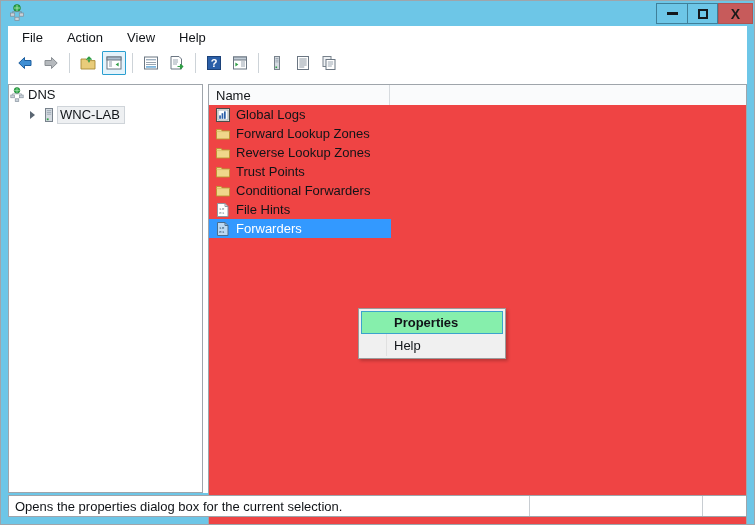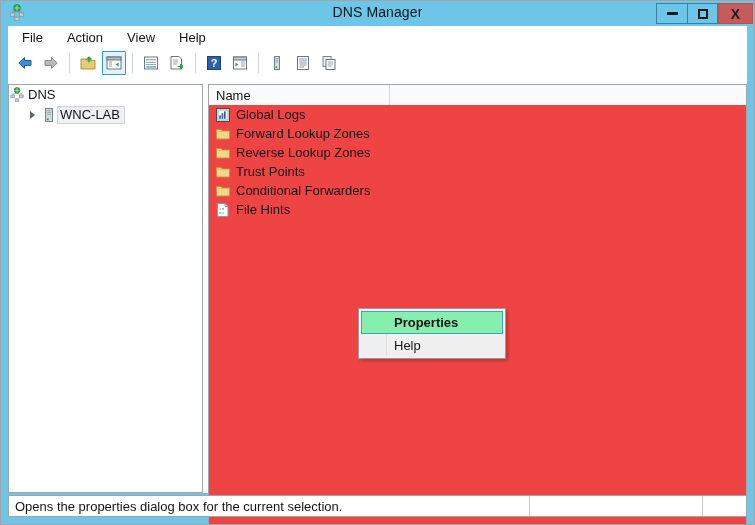--- a/index.html
+++ b/index.html
@@ -275,21 +275,20 @@
     <div id="title-icon">
       <svg viewBox="0 0 18 18" width="18" height="18">
         <circle cx="9" cy="4" r="3.4" fill="#2fae4a" stroke="#1b7a31" stroke-width=".8"></circle>
         <path d="M5.7 4h6.6M9 .8v6.4" stroke="#bfe8c6" stroke-width=".7" fill="none"></path>
         <rect x="2.5" y="9" width="4.2" height="3.2" fill="#c9d2da" stroke="#7e8a96" stroke-width=".7"></rect>
         <rect x="11.3" y="9" width="4.2" height="3.2" fill="#c9d2da" stroke="#7e8a96" stroke-width=".7"></rect>
         <rect x="6.9" y="13.2" width="4.2" height="3.3" fill="#c9d2da" stroke="#7e8a96" stroke-width=".7"></rect>
         <path d="M4.6 9V7.6h8.8V9M9 7.6v-.9" stroke="#7e8a96" stroke-width=".7" fill="none"></path>
       </svg>
     </div>
-    <div id="title-text">DNS Manager</div>
 
     <div class="wbtn" id="btn-min">
       <span class="glyph-min"></span>
     </div>
     <div class="wbtn" id="btn-max">
       <span class="glyph-max"></span>
     </div>
     <div class="wbtn" id="btn-close">
       <span>X</span>
     </div>
@@ -496,20 +495,31 @@
             <svg class="ico" viewBox="0 0 16 16">
               <path d="M2.5 1.5h7.5l3 3V14.5h-10.5z" fill="#ffffff" stroke="#8d98a3" stroke-width="1"></path>
               <path d="M10 1.5v3h3" fill="none" stroke="#8d98a3" stroke-width="1"></path>
               <text x="4" y="8.2" font-size="4.4" fill="#7a848e" font-family="Liberation Mono, monospace">10</text>
               <text x="4" y="12.4" font-size="4.4" fill="#7a848e" font-family="Liberation Mono, monospace">01</text>
             </svg>
           </span>
           <span class="row-label">File Hints</span>
         </div>
 
+        <div class="list-row selected">
+          <span class="ico">
+            <svg class="ico" viewBox="0 0 16 16">
+              <path d="M2.5 1.5h7.5l3 3V14.5h-10.5z" fill="#bcd9f2" stroke="#4b6d8c" stroke-width="1"></path>
+              <path d="M10 1.5v3h3" fill="none" stroke="#4b6d8c" stroke-width="1"></path>
+              <text x="4" y="8.2" font-size="4.4" fill="#31536f" font-family="Liberation Mono, monospace">10</text>
+              <text x="4" y="12.4" font-size="4.4" fill="#31536f" font-family="Liberation Mono, monospace">01</text>
+            </svg>
+          </span>
+          <span class="row-label">Forwarders</span>
+        </div>
 
       </div>
     </div>
 
     <div id="ctx-menu">
       <div id="ctx-gutter"></div>
       <div class="ctx-item highlight">Properties</div>
       <div class="ctx-item">Help</div>
     </div>
 

